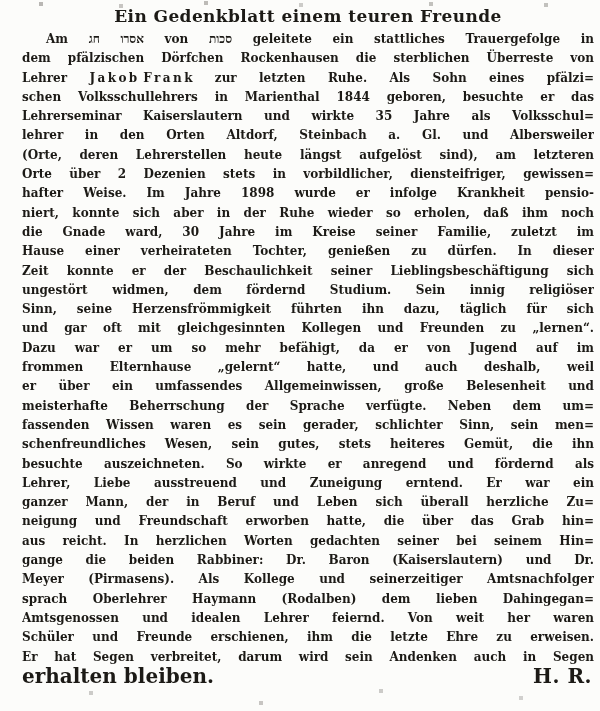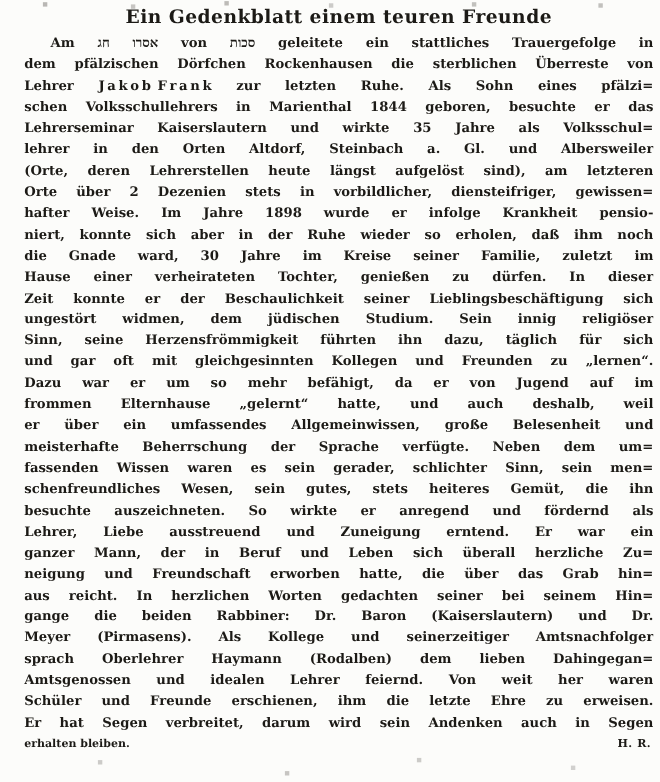--- a/index.html
+++ b/index.html
@@ -51,21 +51,21 @@
     text-align-last:justify;
     word-spacing:1px;
   }
   .line.indent{
     text-indent:24px;
   }
   .sig-row{
     display:flex;
     justify-content:space-between;
     align-items:baseline;
-    font-size:10px;
+    font-size:20px;
     line-height:19.3px;
   }
   .sig-row .signature{
     letter-spacing:.5px;
     padding-right:2px;
   }
 </style>
 </head>
 <body>
 
@@ -81,21 +81,21 @@
       <div class="line">schen Volksschullehrers in Marienthal 1844 geboren, besuchte er das</div>
       <div class="line">Lehrerseminar Kaiserslautern und wirkte 35 Jahre als Volksschul=</div>
       <div class="line">lehrer in den Orten Altdorf, Steinbach a. Gl. und Albersweiler</div>
       <div class="line">(Orte, deren Lehrerstellen heute längst aufgelöst sind), am letzteren</div>
       <div class="line">Orte über 2 Dezenien stets in vorbildlicher, diensteifriger, gewissen=</div>
       <div class="line">hafter Weise. Im Jahre 1898 wurde er infolge Krankheit pensio-</div>
       <div class="line">niert, konnte sich aber in der Ruhe wieder so erholen, daß ihm noch</div>
       <div class="line">die Gnade ward, 30 Jahre im Kreise seiner Familie, zuletzt im</div>
       <div class="line">Hause einer verheirateten Tochter, genießen zu dürfen. In dieser</div>
       <div class="line">Zeit konnte er der Beschaulichkeit seiner Lieblingsbeschäftigung sich</div>
-      <div class="line">ungestört widmen, dem jüdischen Studium. Sein innig religiöser</div>
+      <div class="line">ungestört widmen, dem fördernd Studium. Sein innig religiöser</div>
       <div class="line">Sinn, seine Herzensfrömmigkeit führten ihn dazu, täglich für sich</div>
       <div class="line">und gar oft mit gleichgesinnten Kollegen und Freunden zu „lernen“.</div>
       <div class="line">Dazu war er um so mehr befähigt, da er von Jugend auf im</div>
       <div class="line">frommen Elternhause „gelernt“ hatte, und auch deshalb, weil</div>
       <div class="line">er über ein umfassendes Allgemeinwissen, große Belesenheit und</div>
       <div class="line">meisterhafte Beherrschung der Sprache verfügte. Neben dem um=</div>
       <div class="line">fassenden Wissen waren es sein gerader, schlichter Sinn, sein men=</div>
       <div class="line">schenfreundliches Wesen, sein gutes, stets heiteres Gemüt, die ihn</div>
       <div class="line">besuchte auszeichneten. So wirkte er anregend und fördernd als</div>
       <div class="line">Lehrer, Liebe ausstreuend und Zuneigung erntend. Er war ein</div>

